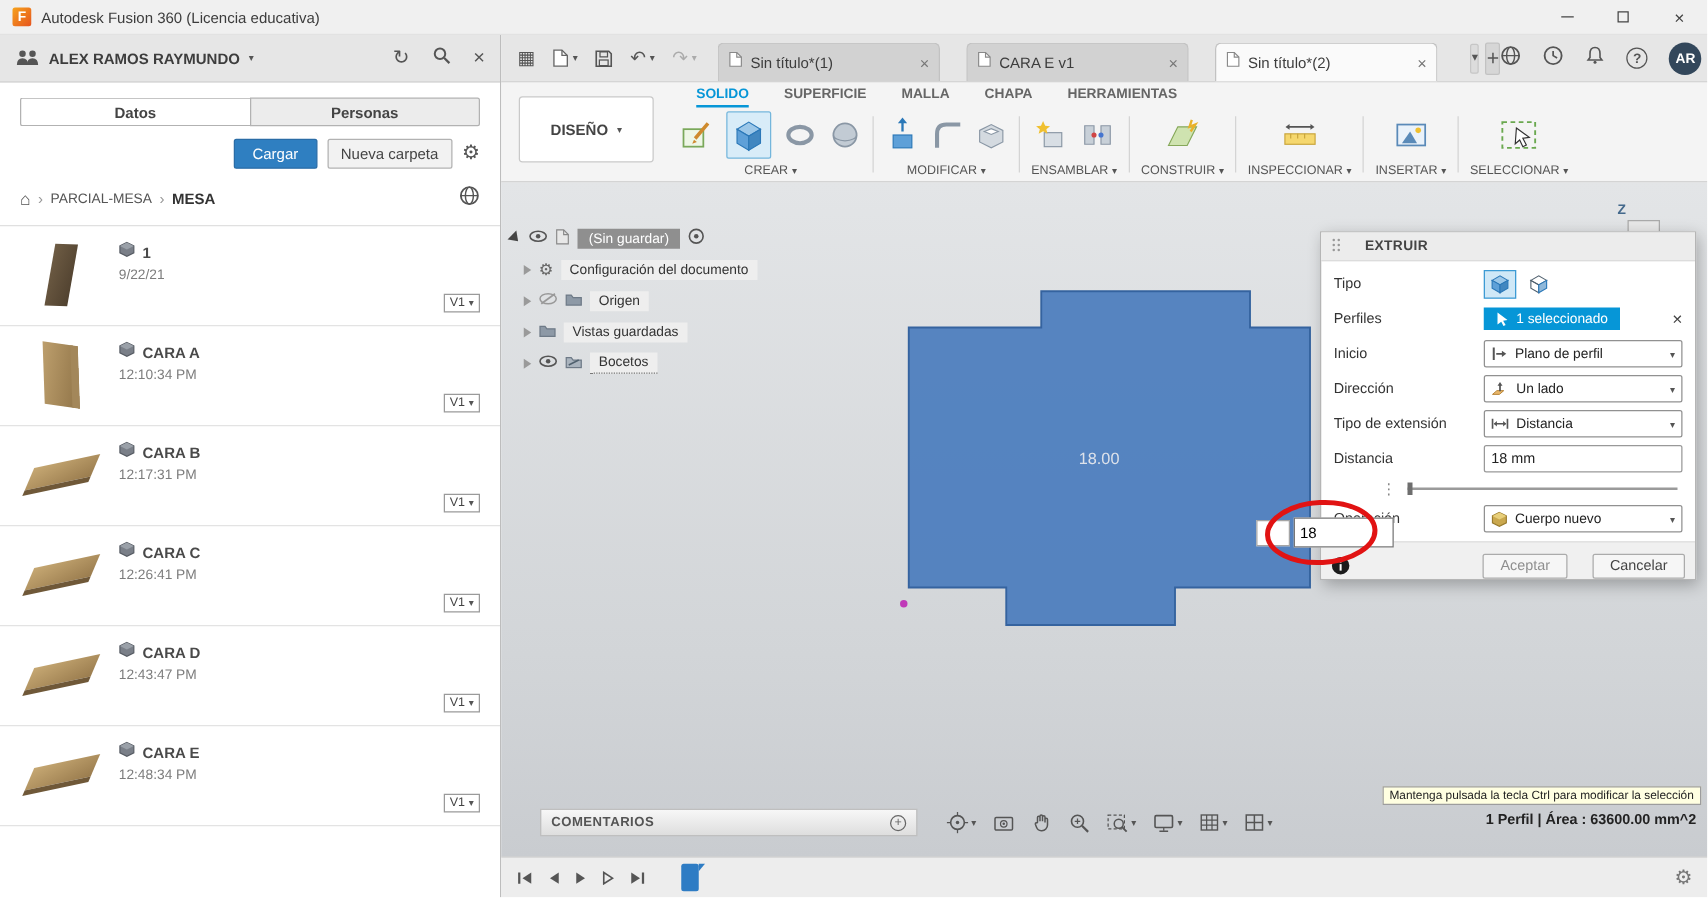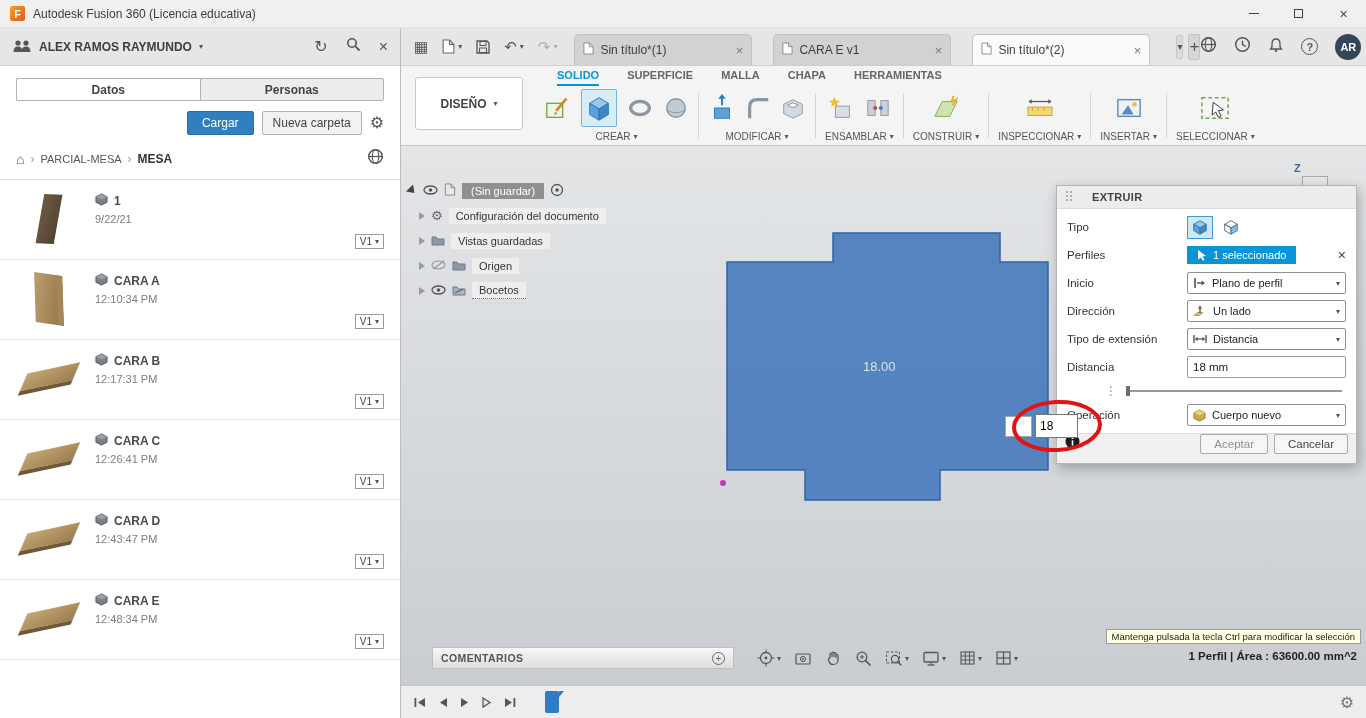--- a/index.html
+++ b/index.html
@@ -106,28 +106,28 @@
   .type-btn.sel { background:#cfe8f7; border-color:#3d9bd4; }
   .chip { background:#0696d7; color:#fff; display:flex; align-items:center; gap:6px; padding:3px 10px; font-size:11px; }
   .row-x { margin-left:auto; color:#444; font-size:14px; }
   .dd { flex:1; height:22px; border:1px solid #919191; background:#fff; display:flex; align-items:center; padding:0 5px; gap:6px; border-radius:2px; }
   .dd-val { font-size:11px; color:#222; flex:1; }
   .inp { flex:1; width:100%; height:22px; border:1px solid #999; font-size:11.5px; padding:0 5px; font-family:inherit; color:#222; border-radius:2px; background:#fff; }
   .sl-row { display:flex; align-items:center; height:20px; padding-left:38px; gap:9px; }
   .sl-dots { color:#888; font-size:12px; }
   .sl-track { flex:1; height:2px; background:#9a9a9a; position:relative; margin-right:4px; }
   .sl-handle { position:absolute; left:0; top:-4px; width:4px; height:10px; background:#6e6e6e; }
-  .dlg-footer { height:30px; background:#f0f0f0; border-top:1px solid #ddd; display:flex; align-items:flex-start; padding:0 8px; gap:6px; }
+  .dlg-footer { height:30px; background:#f0f0f0; border-top:1px solid #ddd; display:flex; align-items:flex-end; padding:0 8px; gap:20px; }
   .sp { flex:1; }
   .dlg-btn { border:1px solid #ababab; background:#f6f6f6; font-size:11.5px; padding:3px 13px; border-radius:2px; color:#444; }
   .dlg-btn.muted { color:#8f8f8f; }
 
   
   .dim-box1 { position:absolute; left:604px; top:270px; width:27px; height:21px; background:#fff; border:1px solid #a5a5a5; z-index:6; }
-  .dim-box2 { position:absolute; left:634px; top:268px; width:43px; height:24px; z-index:6; }
+  .dim-box2 { position:absolute; left:634px; top:268px; width:80px; height:24px; z-index:6; }
   .dim-box2 input { width:100%; height:100%; border:1px solid #777; font-size:12px; padding:0 4px; font-family:inherit; }
   .red-ellipse { position:absolute; left:608px; top:252px; z-index:7; pointer-events:none; }
 
   .comments-bar { position:absolute; left:4px; top:501px; width:302px; height:22px; background:linear-gradient(#f7f7f7,#dedede); border:1px solid #bfbfbf; display:flex; align-items:center; padding:0 8px; gap:7px; z-index:2;margin-left:27px; }
   .view-toolbar { position:absolute; left:356px; top:501px; height:22px; display:flex; align-items:center; gap:13px; color:#555; z-index:2; }
   .vt-item { display:flex; align-items:center; gap:2px; }
   .status-tooltip { position:absolute; right:5px; top:483px; background:#ffffe1; border:1px solid #9d9d9d; font-size:9.5px; color:#222; padding:1px 5px; white-space:nowrap; z-index:6; }
   .status-info { position:absolute; right:9px; top:504px; font-size:11.5px; font-weight:bold; color:#222; z-index:2; }
 
   
@@ -590,35 +590,35 @@
                   <circle cx="7" cy="7" r="1.8" fill="#555"></circle>
                 </svg></span>
           </div>
           <div class="tr-row">
             <span class="tri-col"></span>
             <span class="ic-txt" style="font-size:13px;color:#666">⚙</span>
             <span class="tr-chip">Configuración del documento</span>
           </div>
           <div class="tr-row">
             <span class="tri-col"></span>
-            <span><svg width="14" height="12" viewBox="0 0 14 12">
-                  <path d="M1 3 h4 l1.5 2 H13 v6 H1 z" fill="#8d99a6" stroke="#6e7a87"></path>
-                </svg></span>
-            <span class="tr-chip">Vistas guardadas</span>
-          </div>
-          <div class="tr-row">
-            <span class="tri-col"></span>
             <span><svg width="15" height="10" viewBox="0 0 15 10">
                   <ellipse cx="7.5" cy="5" rx="6.5" ry="4" fill="none" stroke="#999" stroke-width="1.2"></ellipse>
                   <line x1="2" y1="9" x2="13" y2="1" stroke="#999" stroke-width="1.3"></line>
                 </svg></span>
             <span><svg width="14" height="12" viewBox="0 0 14 12">
                   <path d="M1 3 h4 l1.5 2 H13 v6 H1 z" fill="#8d99a6" stroke="#6e7a87"></path>
                 </svg></span>
             <span class="tr-chip">Origen</span>
+          </div>
+          <div class="tr-row">
+            <span class="tri-col"></span>
+            <span><svg width="14" height="12" viewBox="0 0 14 12">
+                  <path d="M1 3 h4 l1.5 2 H13 v6 H1 z" fill="#8d99a6" stroke="#6e7a87"></path>
+                </svg></span>
+            <span class="tr-chip">Vistas guardadas</span>
           </div>
           <div class="tr-row">
             <span class="tri-col"></span>
             <span><svg width="15" height="10" viewBox="0 0 15 10">
                   <ellipse cx="7.5" cy="5" rx="6.5" ry="4" fill="none" stroke="#555" stroke-width="1.3"></ellipse>
                   <circle cx="7.5" cy="5" r="1.8" fill="#555"></circle>
                 </svg></span>
             <span><svg width="14" height="12" viewBox="0 0 14 12">
                   <path d="M1 3 h4 l1.5 2 H13 v6 H1 z" fill="#aab4be" stroke="#6e7a87"></path>
                   <line x1="3" y1="9" x2="11" y2="5" stroke="#50606e" stroke-width="1.2"></line>

